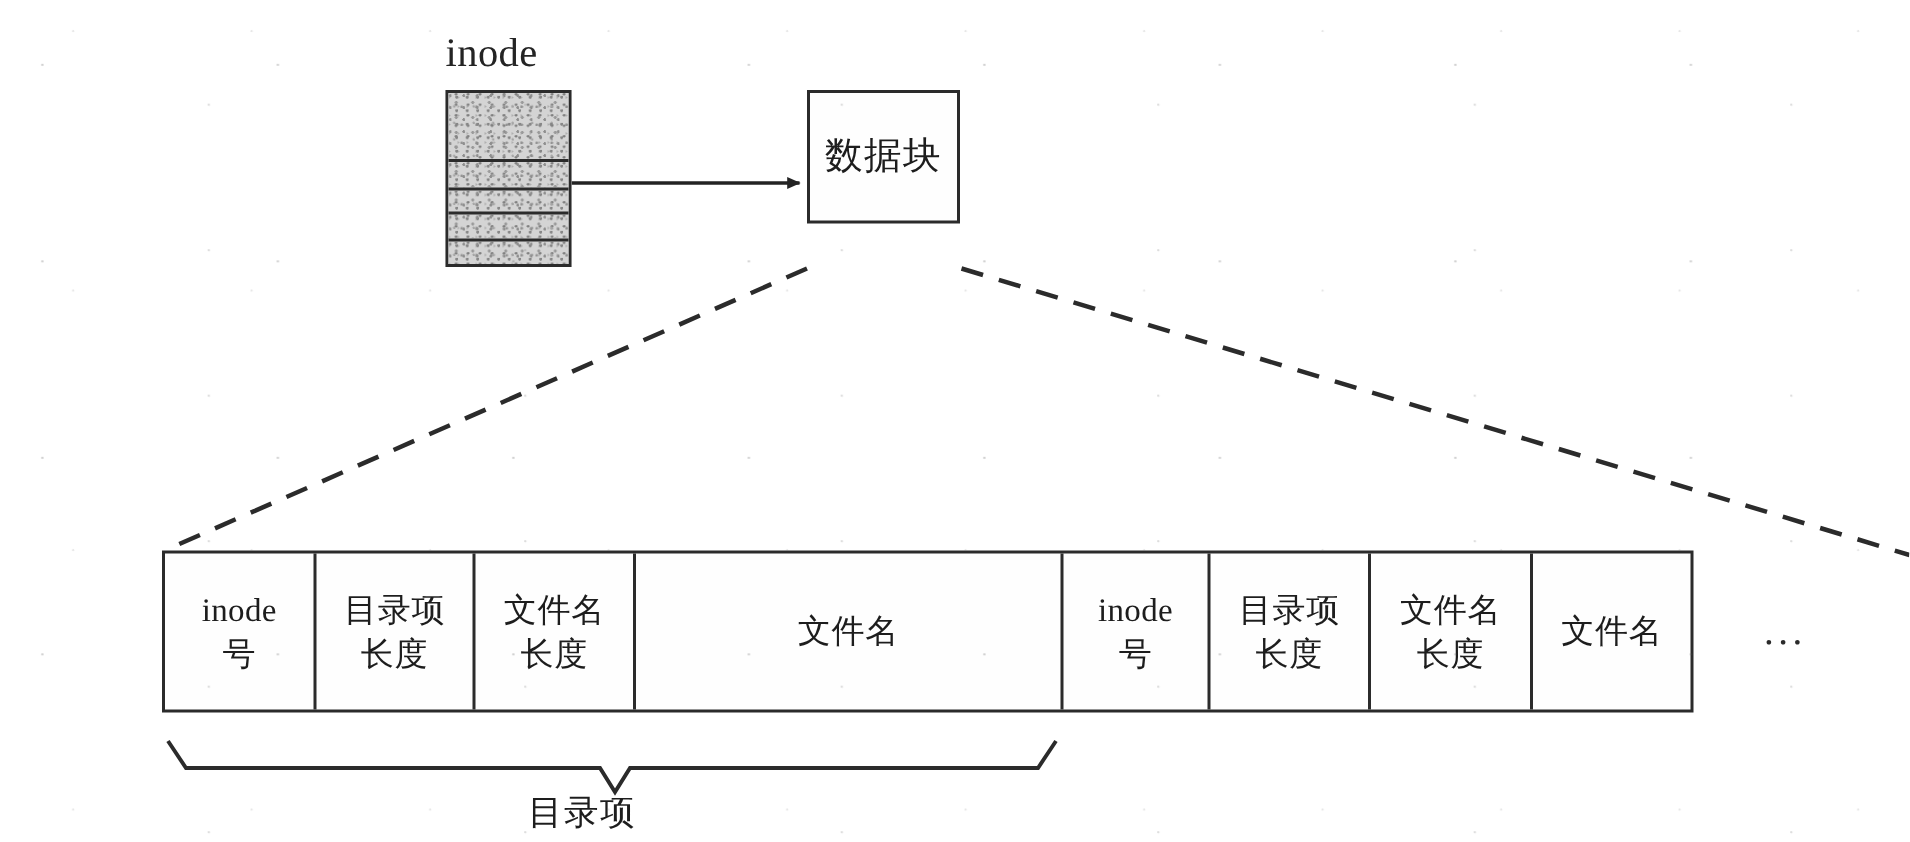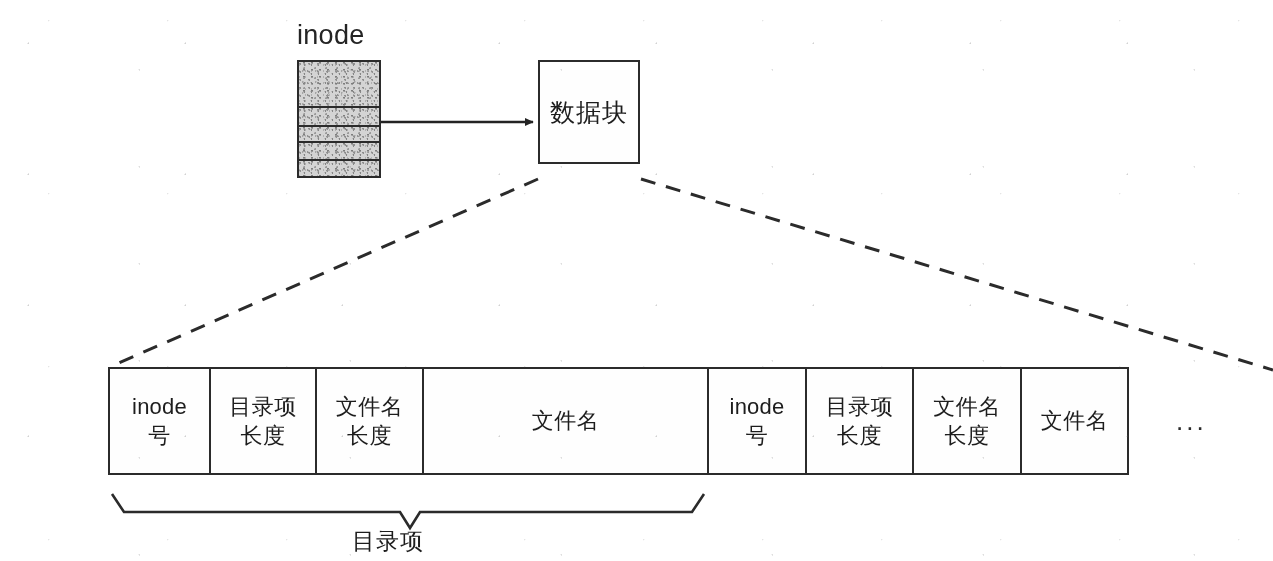--- a/index.html
+++ b/index.html
@@ -11,20 +11,21 @@
   body {
     font-family: "Liberation Sans", "DejaVu Sans", sans-serif;
     color: #1a1a1a;
   }
   #canvas {
     position: relative;
     width: 1273px;
     height: 561px;
     background: #ffffff;
     overflow: hidden;
+    font-family: Liberation Serif, serif;
   }
   #vector-layer {
     position: absolute;
     left: 0;
     top: 0;
     width: 1273px;
     height: 561px;
     pointer-events: none;
   }
 
@@ -75,21 +76,21 @@
   .inode-row.r3 { flex: 0 0 16px; }
   .inode-row.r4 { flex: 0 0 18px; }
   .inode-row.r5 { flex: 1 1 auto; }
 
   
   .data-block {
     position: absolute;
     left: 538px;
     top: 60px;
     width: 102px;
-    height: 104px;
+    height: 89px;
     border: 2.5px solid #2b2b2b;
     box-sizing: border-box;
     background: #fefefe;
     display: flex;
     align-items: center;
     justify-content: center;
   }
   .data-block-text {
     font-size: 25px;
     line-height: 1;

